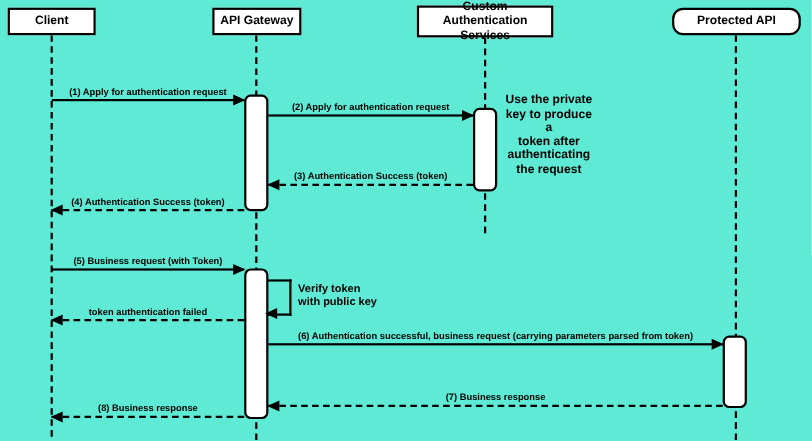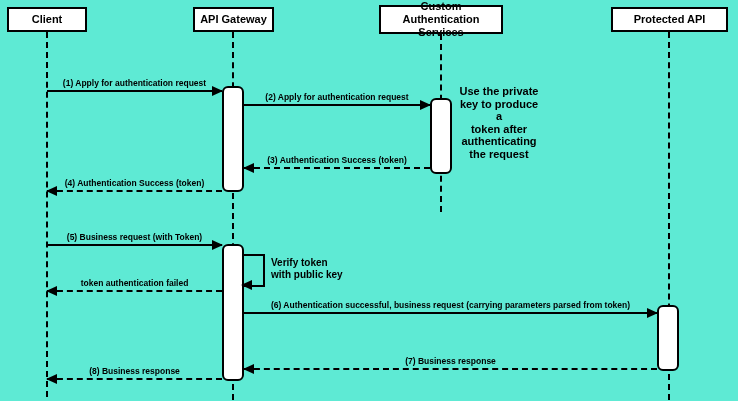--- a/index.html
+++ b/index.html
@@ -64,21 +64,21 @@
 
   <div class="participant" style="left:7px; top:7px; width:80px; height:25px;">
     <span>Client</span>
   </div>
   <div class="participant" style="left:193px; top:7px; width:81px; height:25px;">
     <span>API Gateway</span>
   </div>
   <div class="participant" style="left:379px; top:5px; width:124px; height:29px;">
     <span>Custom Authentication Services</span>
   </div>
-  <div class="participant" style="left:611px; top:7px; width:117px; height:25px;">
+  <div class="participant" style="left:611px; top:7px; width:117px; height:25px;border-radius:10px;">
     <span>Protected API</span>
   </div>
 
   <div class="lifeline" style="left:46px; top:32px; height:365px;"></div>
   <div class="lifeline" style="left:232px; top:32px; height:368px;"></div>
   <div class="lifeline" style="left:440px; top:34px; height:178px;"></div>
   <div class="lifeline" style="left:668px; top:32px; height:368px;"></div>
 
   <div class="activation" style="left:222px; top:86px; width:22px; height:106px;"></div>
   <div class="activation" style="left:430px; top:98px; width:22px; height:76px;"></div>

